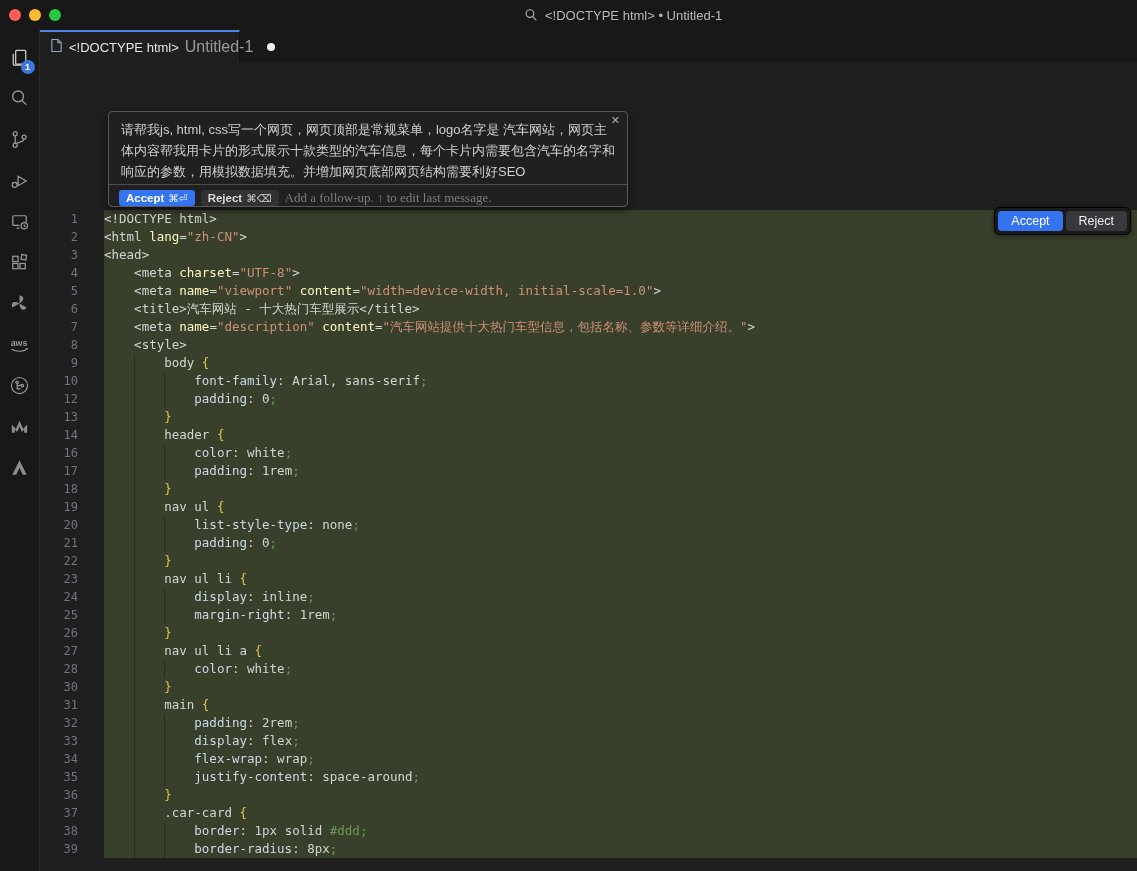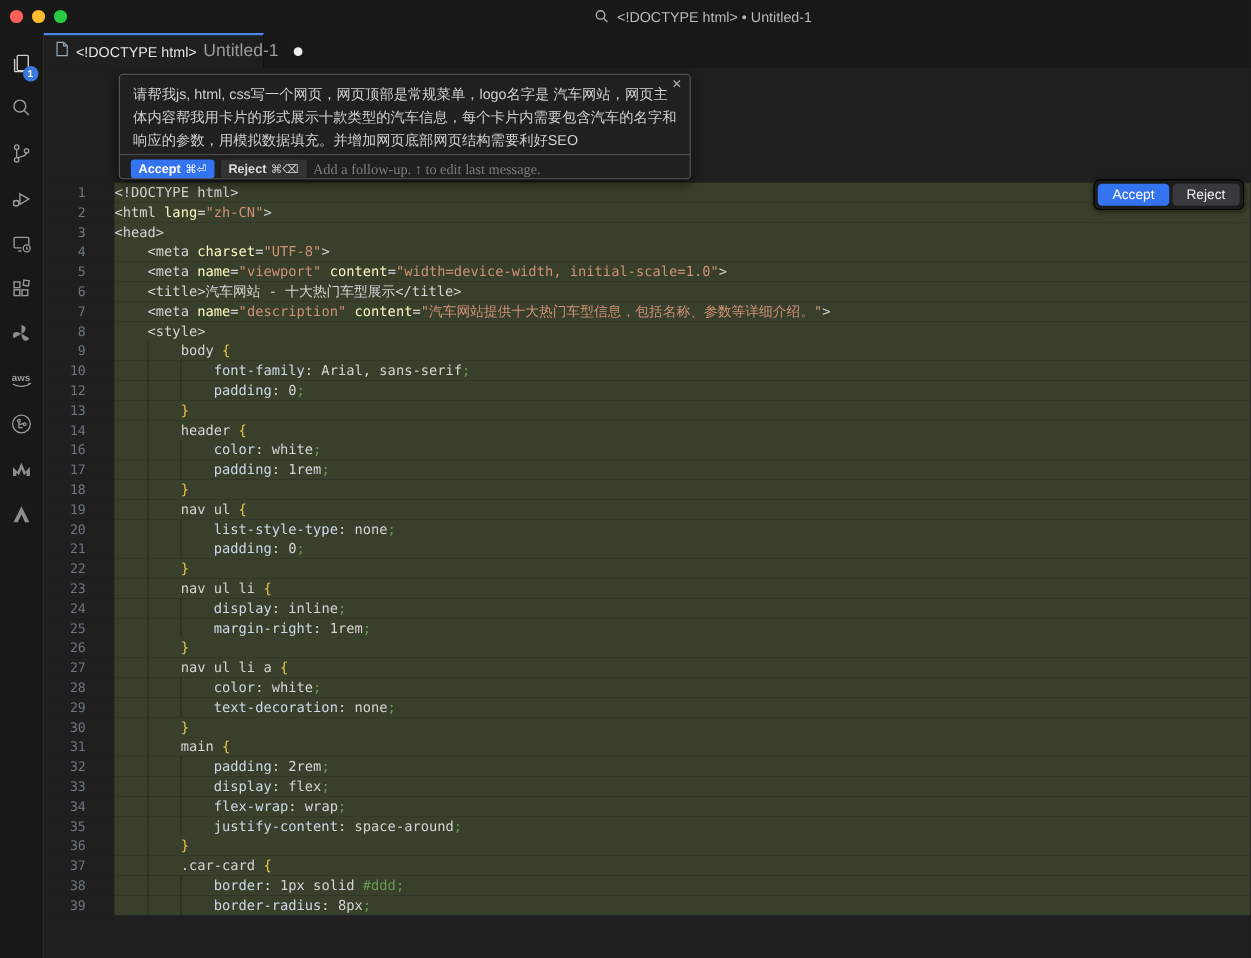--- a/index.html
+++ b/index.html
@@ -3,36 +3,36 @@
 <meta charset="utf-8">
 <style>
   * { margin:0; padding:0; box-sizing:border-box; }
   html,body { width:1137px; height:871px; overflow:hidden; background:#1f1f1f;
     font-family:"Liberation Sans", sans-serif; }
 
   
   .titlebar { height:30px; background:#181818; position:relative; display:flex; align-items:center; }
   .traffic { display:flex; gap:8px; margin-left:9px; }
   .tl { width:12px; height:12px; border-radius:50%; }
-  .command-center { position:absolute; left:540px; top:0; height:30px; display:flex; align-items:center; gap:7px;
+  .command-center { position:absolute; left:524px; top:0; height:30px; display:flex; align-items:center; gap:7px;
     color:#b8b8b8; font-size:13px; }
   .command-center svg { display:block; }
 
   
   .workbench { display:flex; height:841px; }
   .activitybar { width:40px; background:#181818; border-right:1px solid #2a2a2a; display:flex;
     flex-direction:column; align-items:center; padding-top:7px; flex:none; }
   .ab-item { width:40px; height:41px; display:flex; align-items:center; justify-content:center; position:relative;
     color:#9a9a9a; }
   .ab-item svg { display:block; }
   .badge { position:absolute; right:5px; bottom:4px; min-width:14px; height:14px; border-radius:50%;
     background:#3b77dd; color:#fff; font-size:9px; font-weight:bold; display:flex; align-items:center;
     justify-content:center; }
 
-  .editor-col { flex:1; min-width:0; display:flex; flex-direction:column; }
+  .editor-col { flex:1; min-width:0; display:flex; flex-direction:column;gap:44px; }
 
   
   .tabbar { height:32px; background:#181818; display:flex; flex:none; }
   .tab { width:200px; height:32px; background:#1f1f1f; border-top:2px solid #4c86ea; border-right:1px solid #111;
     display:flex; align-items:center; padding:0 8px 0 10px; gap:6px; }
   .tab-label { color:#e4e4e4; font-size:13px; white-space:nowrap; }
   .tab-secondary { color:#9b9b9b; font-size:16px; white-space:nowrap; }
   .dirty-dot { width:8px; height:8px; border-radius:50%; background:#eee; margin-left:8px; flex:none; }
 
   
@@ -321,24 +321,20 @@
           </div>
           <div class="code-line">
             <div class="ln">27</div>
             <div class="lc"><span class="guide" style="left: 30px;"></span><span class="tk-t">        nav ul li a </span><span class="tk-b">{</span></div>
           </div>
           <div class="code-line">
             <div class="ln">28</div>
             <div class="lc"><span class="guide" style="left: 30px;"></span><span class="guide" style="left: 60px;"></span><span class="tk-p">            color</span><span class="tk-t">: </span><span class="tk-v">white</span><span class="tk-g">;</span></div>
           </div>
           <div class="code-line">
-            <div class="ln">29</div>
-            <div class="lc"><span class="guide" style="left: 30px;"></span><span class="guide" style="left: 60px;"></span><span class="tk-p">            text-decoration</span><span class="tk-t">: </span><span class="tk-v">none</span><span class="tk-g">;</span></div>
-          </div>
-          <div class="code-line">
             <div class="ln">30</div>
             <div class="lc"><span class="guide" style="left: 30px;"></span><span class="tk-b">        }</span></div>
           </div>
           <div class="code-line">
             <div class="ln">31</div>
             <div class="lc"><span class="guide" style="left: 30px;"></span><span class="tk-t">        main </span><span class="tk-b">{</span></div>
           </div>
           <div class="code-line">
             <div class="ln">32</div>
             <div class="lc"><span class="guide" style="left: 30px;"></span><span class="guide" style="left: 60px;"></span><span class="tk-p">            padding</span><span class="tk-t">: </span><span class="tk-v">2rem</span><span class="tk-g">;</span></div>

